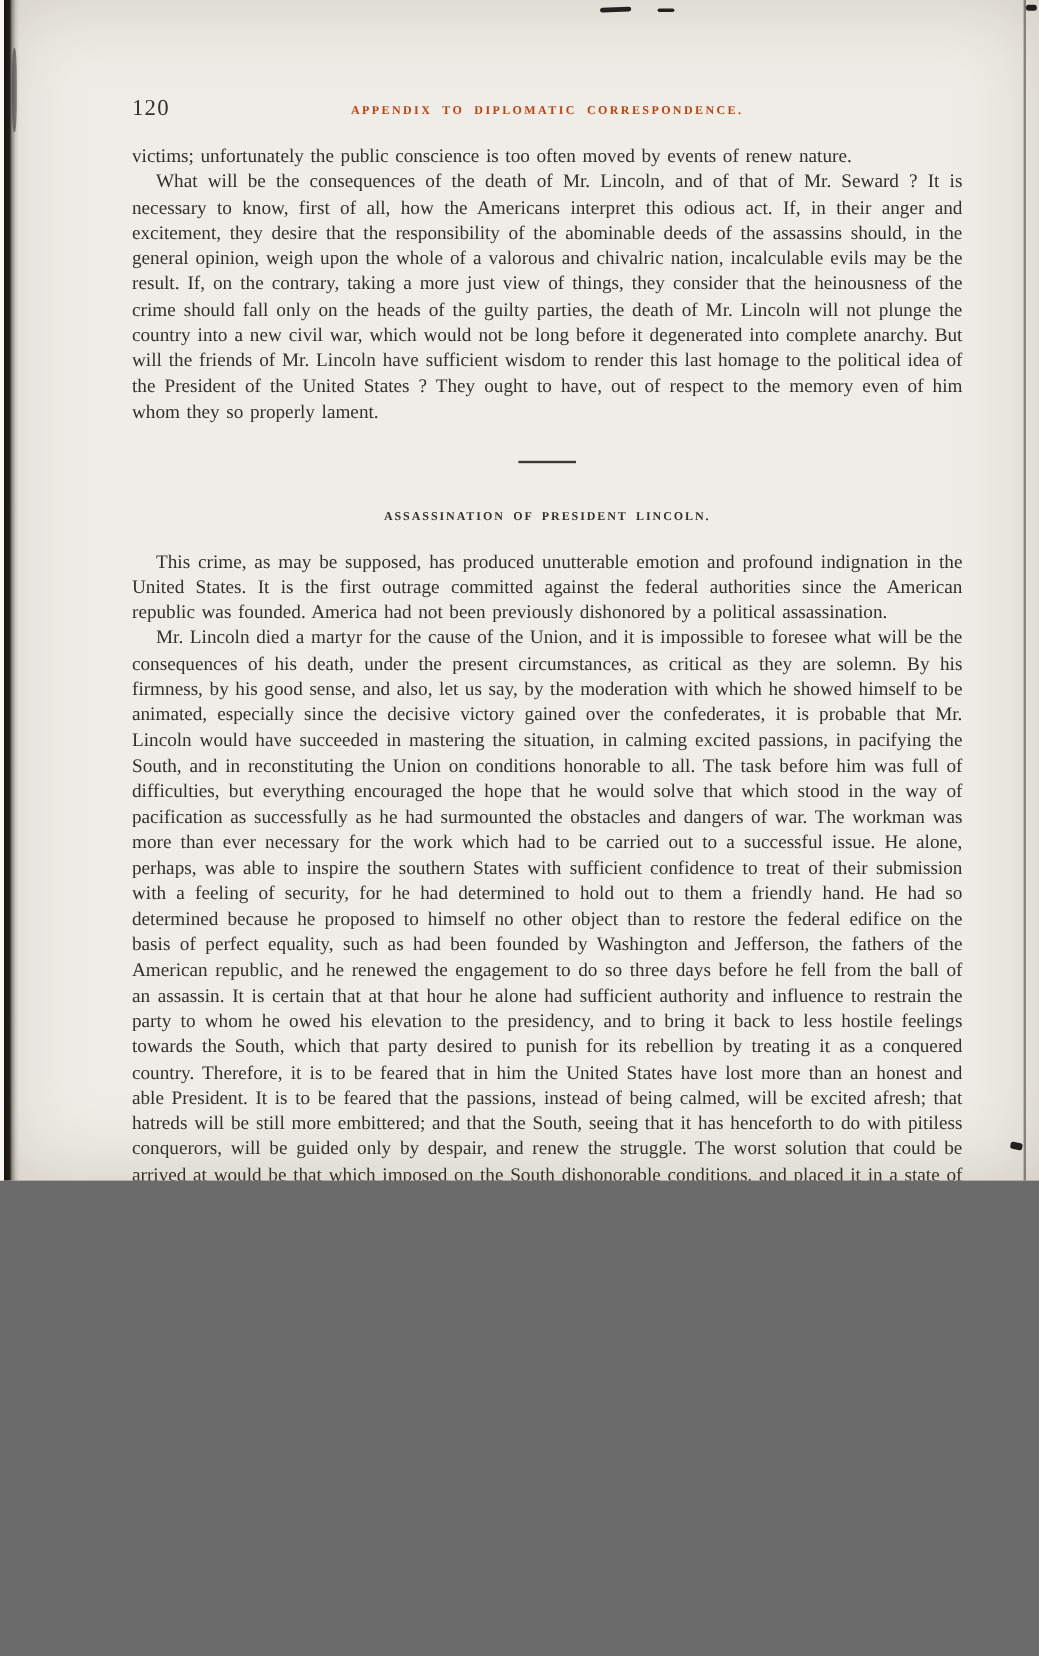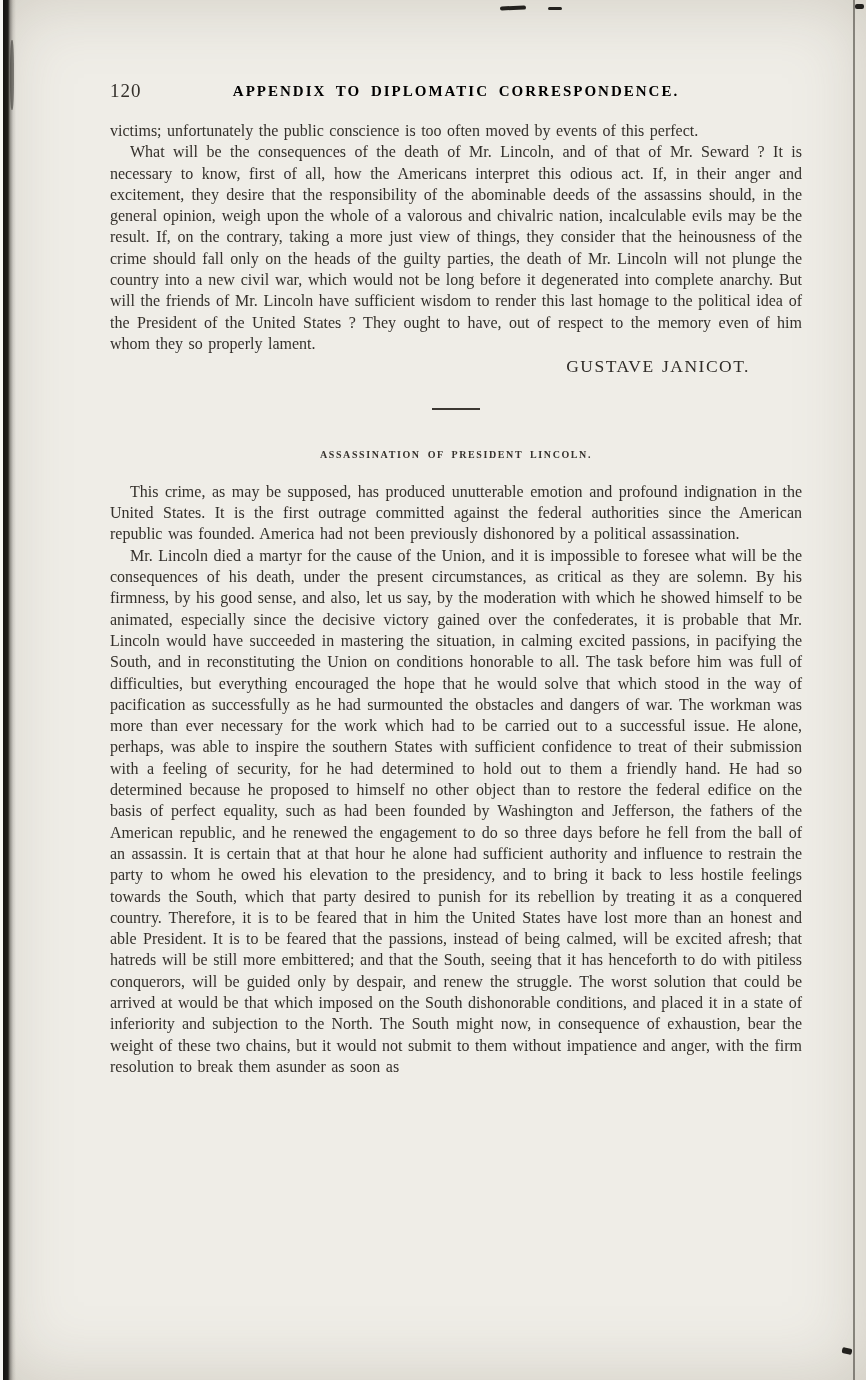--- a/index.html
+++ b/index.html
@@ -2,21 +2,21 @@
 <html><head>
 <meta charset="utf-8">
 <style>
   * { margin: 0; padding: 0; box-sizing: border-box; }
   html, body { background: #6b6b6b; }
   body { font-family: "Liberation Serif", serif; }
 
   .page {
     position: relative;
     width: 866px;
-    height: 1380px;
+    height: 984px;
     margin: 0 auto;
     background: #efede7;
     overflow: hidden;
     box-shadow: inset 0 0 70px rgba(125, 115, 95, 0.28);
   }
 
   
   .edge-left {
     position: absolute; left: 0; top: 0; bottom: 0; width: 16px;
     background: linear-gradient(to right,
@@ -54,25 +54,25 @@
     text-align: center;
     height: 24px;
     margin-bottom: 16px;
   }
   .page-num {
     position: absolute; left: 0; top: 0;
     font-size: 19px;
     letter-spacing: 1px;
   }
   .head-title {
-    font-size: 15px;
+    font-size: 10px;
     letter-spacing: 2px;
     word-spacing: 4px;
     font-weight: bold;
-    color: #000000;
+    color: #c2410c;
   }
 
   p.body-para { text-indent: 20px; }
   p.no-indent { text-indent: 0; }
 
   .signature {
     text-align: right;
     padding-right: 52px;
     font-size: 17.5px;
     letter-spacing: 1.5px;
@@ -110,25 +110,24 @@
   <div class="mark mark-bottom-right"></div>
   <div class="mark mark-left-top"></div>
 
   <div class="content">
 
     <div class="running-head">
       <span class="page-num">120</span>
       <span class="head-title">APPENDIX TO DIPLOMATIC CORRESPONDENCE.</span>
     </div>
 
-    <p class="body-para no-indent">victims; unfortunately the public conscience is too often moved by events of this perfect.</p>
+    <p class="body-para no-indent">victims; unfortunately the public conscience is too often moved by events of renew nature.</p>
 
     <p class="body-para">What will be the consequences of the death of Mr. Lincoln, and of that of Mr. Seward ? It is necessary to know, first of all, how the Americans interpret this odious act. If, in their anger and excitement, they desire that the responsibility of the abominable deeds of the assassins should, in the general opinion, weigh upon the whole of a valorous and chivalric nation, incalculable evils may be the result. If, on the contrary, taking a more just view of things, they consider that the heinousness of the crime should fall only on the heads of the guilty parties, the death of Mr. Lincoln will not plunge the country into a new civil war, which would not be long before it degenerated into complete anarchy. But will the friends of Mr. Lincoln have sufficient wisdom to render this last homage to the political idea of the President of the United States ? They ought to have, out of respect to the memory even of him whom they so properly lament.</p>
 
-    <div class="signature">GUSTAVE JANICOT.</div>
 
     <div class="divider"></div>
 
     <h2 class="section-heading">ASSASSINATION OF PRESIDENT LINCOLN.</h2>
 
     <p class="body-para">This crime, as may be supposed, has produced unutterable emotion and profound indignation in the United States. It is the first outrage committed against the federal authorities since the American republic was founded. America had not been previously dishonored by a political assassination.</p>
 
     <p class="body-para">Mr. Lincoln died a martyr for the cause of the Union, and it is impossible to foresee what will be the consequences of his death, under the present circumstances, as critical as they are solemn. By his firmness, by his good sense, and also, let us say, by the moderation with which he showed himself to be animated, especially since the decisive victory gained over the confederates, it is probable that Mr. Lincoln would have succeeded in mastering the situation, in calming excited passions, in pacifying the South, and in reconstituting the Union on conditions honorable to all. The task before him was full of difficulties, but everything encouraged the hope that he would solve that which stood in the way of pacification as successfully as he had surmounted the obstacles and dangers of war. The workman was more than ever necessary for the work which had to be carried out to a successful issue. He alone, perhaps, was able to inspire the southern States with sufficient confidence to treat of their submission with a feeling of security, for he had determined to hold out to them a friendly hand. He had so determined because he proposed to himself no other object than to restore the federal edifice on the basis of perfect equality, such as had been founded by Washington and Jefferson, the fathers of the American republic, and he renewed the engagement to do so three days before he fell from the ball of an assassin. It is certain that at that hour he alone had sufficient authority and influence to restrain the party to whom he owed his elevation to the presidency, and to bring it back to less hostile feelings towards the South, which that party desired to punish for its rebellion by treating it as a conquered country. Therefore, it is to be feared that in him the United States have lost more than an honest and able President. It is to be feared that the passions, instead of being calmed, will be excited afresh; that hatreds will be still more embittered; and that the South, seeing that it has henceforth to do with pitiless conquerors, will be guided only by despair, and renew the struggle. The worst solution that could be arrived at would be that which imposed on the South dishonorable conditions, and placed it in a state of inferiority and subjection to the North. The South might now, in consequence of exhaustion, bear the weight of these two chains, but it would not submit to them without impatience and anger, with the firm resolution to break them asunder as soon as</p>
 
   </div>

